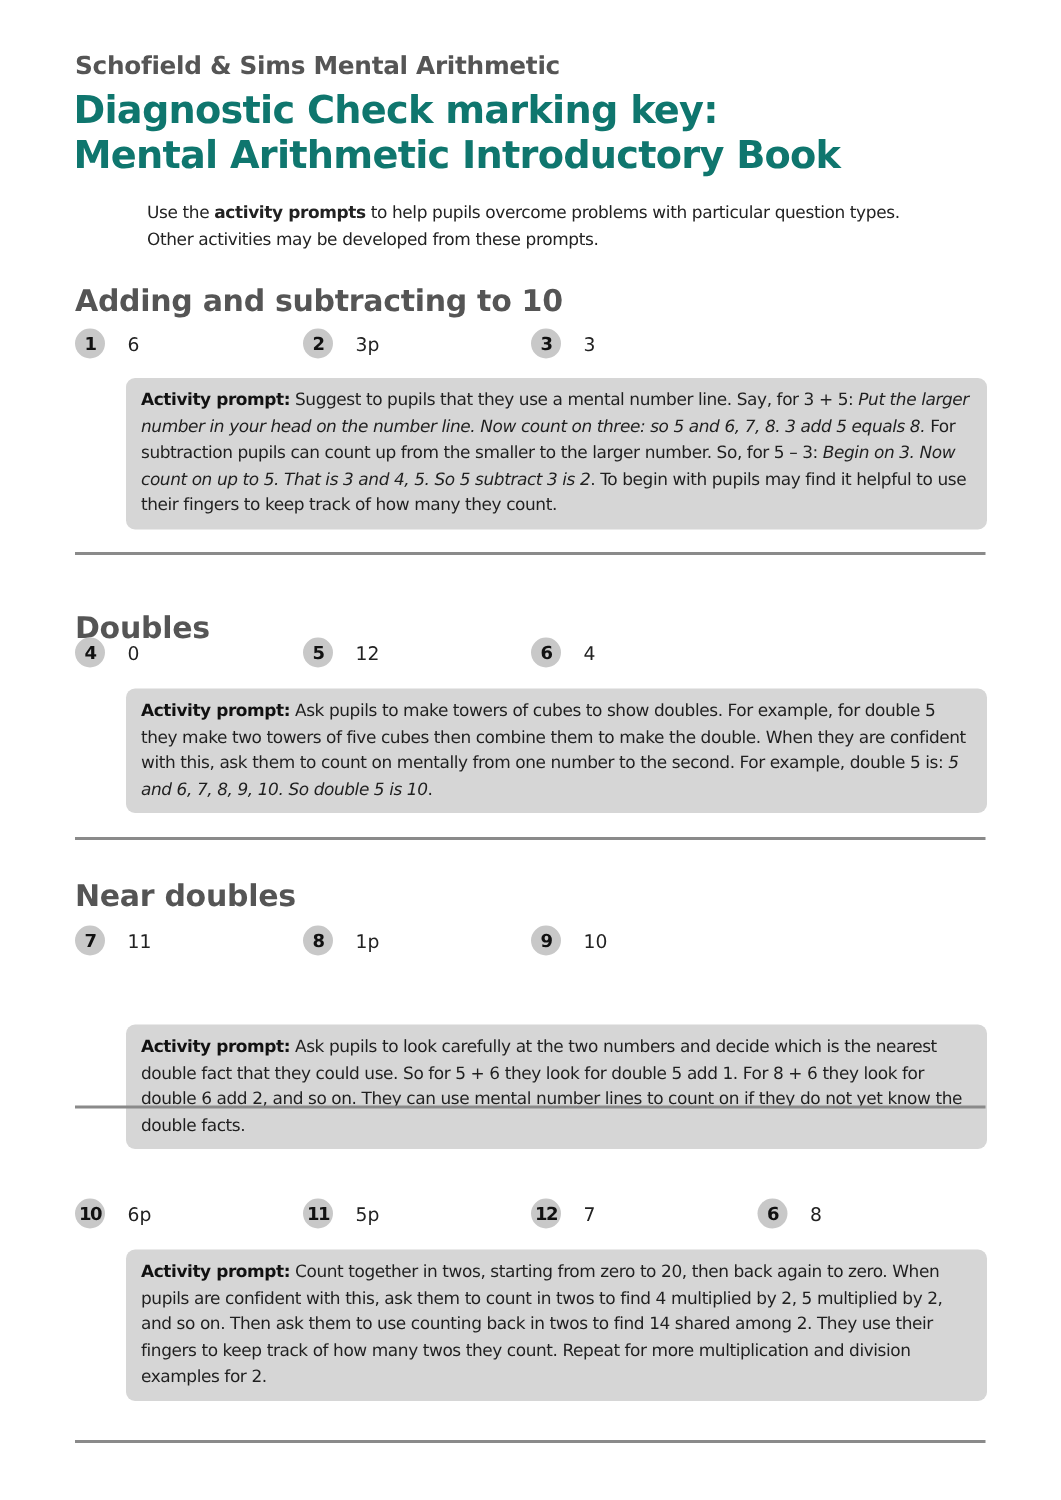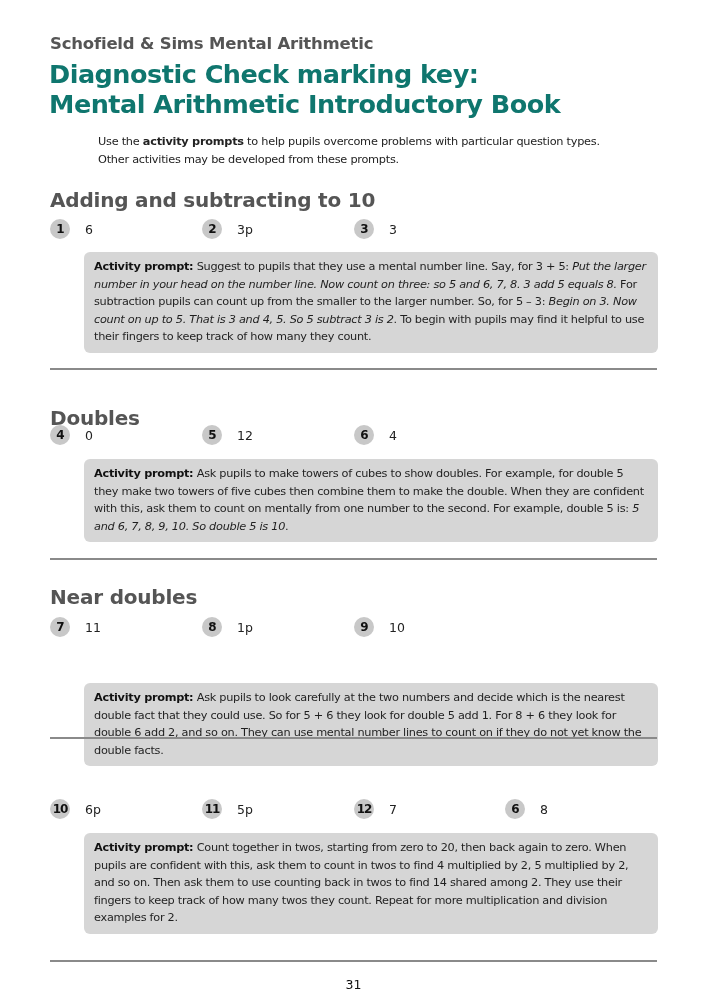--- a/index.html
+++ b/index.html
@@ -118,14 +118,13 @@
         <span class="aval">7</span>
       </div>
     <div class="answer" style="left:455px;">
         <span class="qnum">6</span>
         <span class="aval">8</span>
       </div>
   </div>
   <div class="prompt" style="top:821px;"><b>Activity prompt:</b><span> Count together in twos, starting from zero to 20, then back again to zero. When pupils are confident with this, ask them to count in twos to find 4 multiplied by 2, 5 multiplied by 2, and so on. Then ask them to use counting back in twos to find 14 shared among 2. They use their fingers to keep track of how many twos they count. Repeat for more multiplication and division examples for 2.</span></div>
   <div class="rule" style="top:948px;"></div>
 
-  <div class="page-number">31</div>
 </div>
 
 </body></html>

